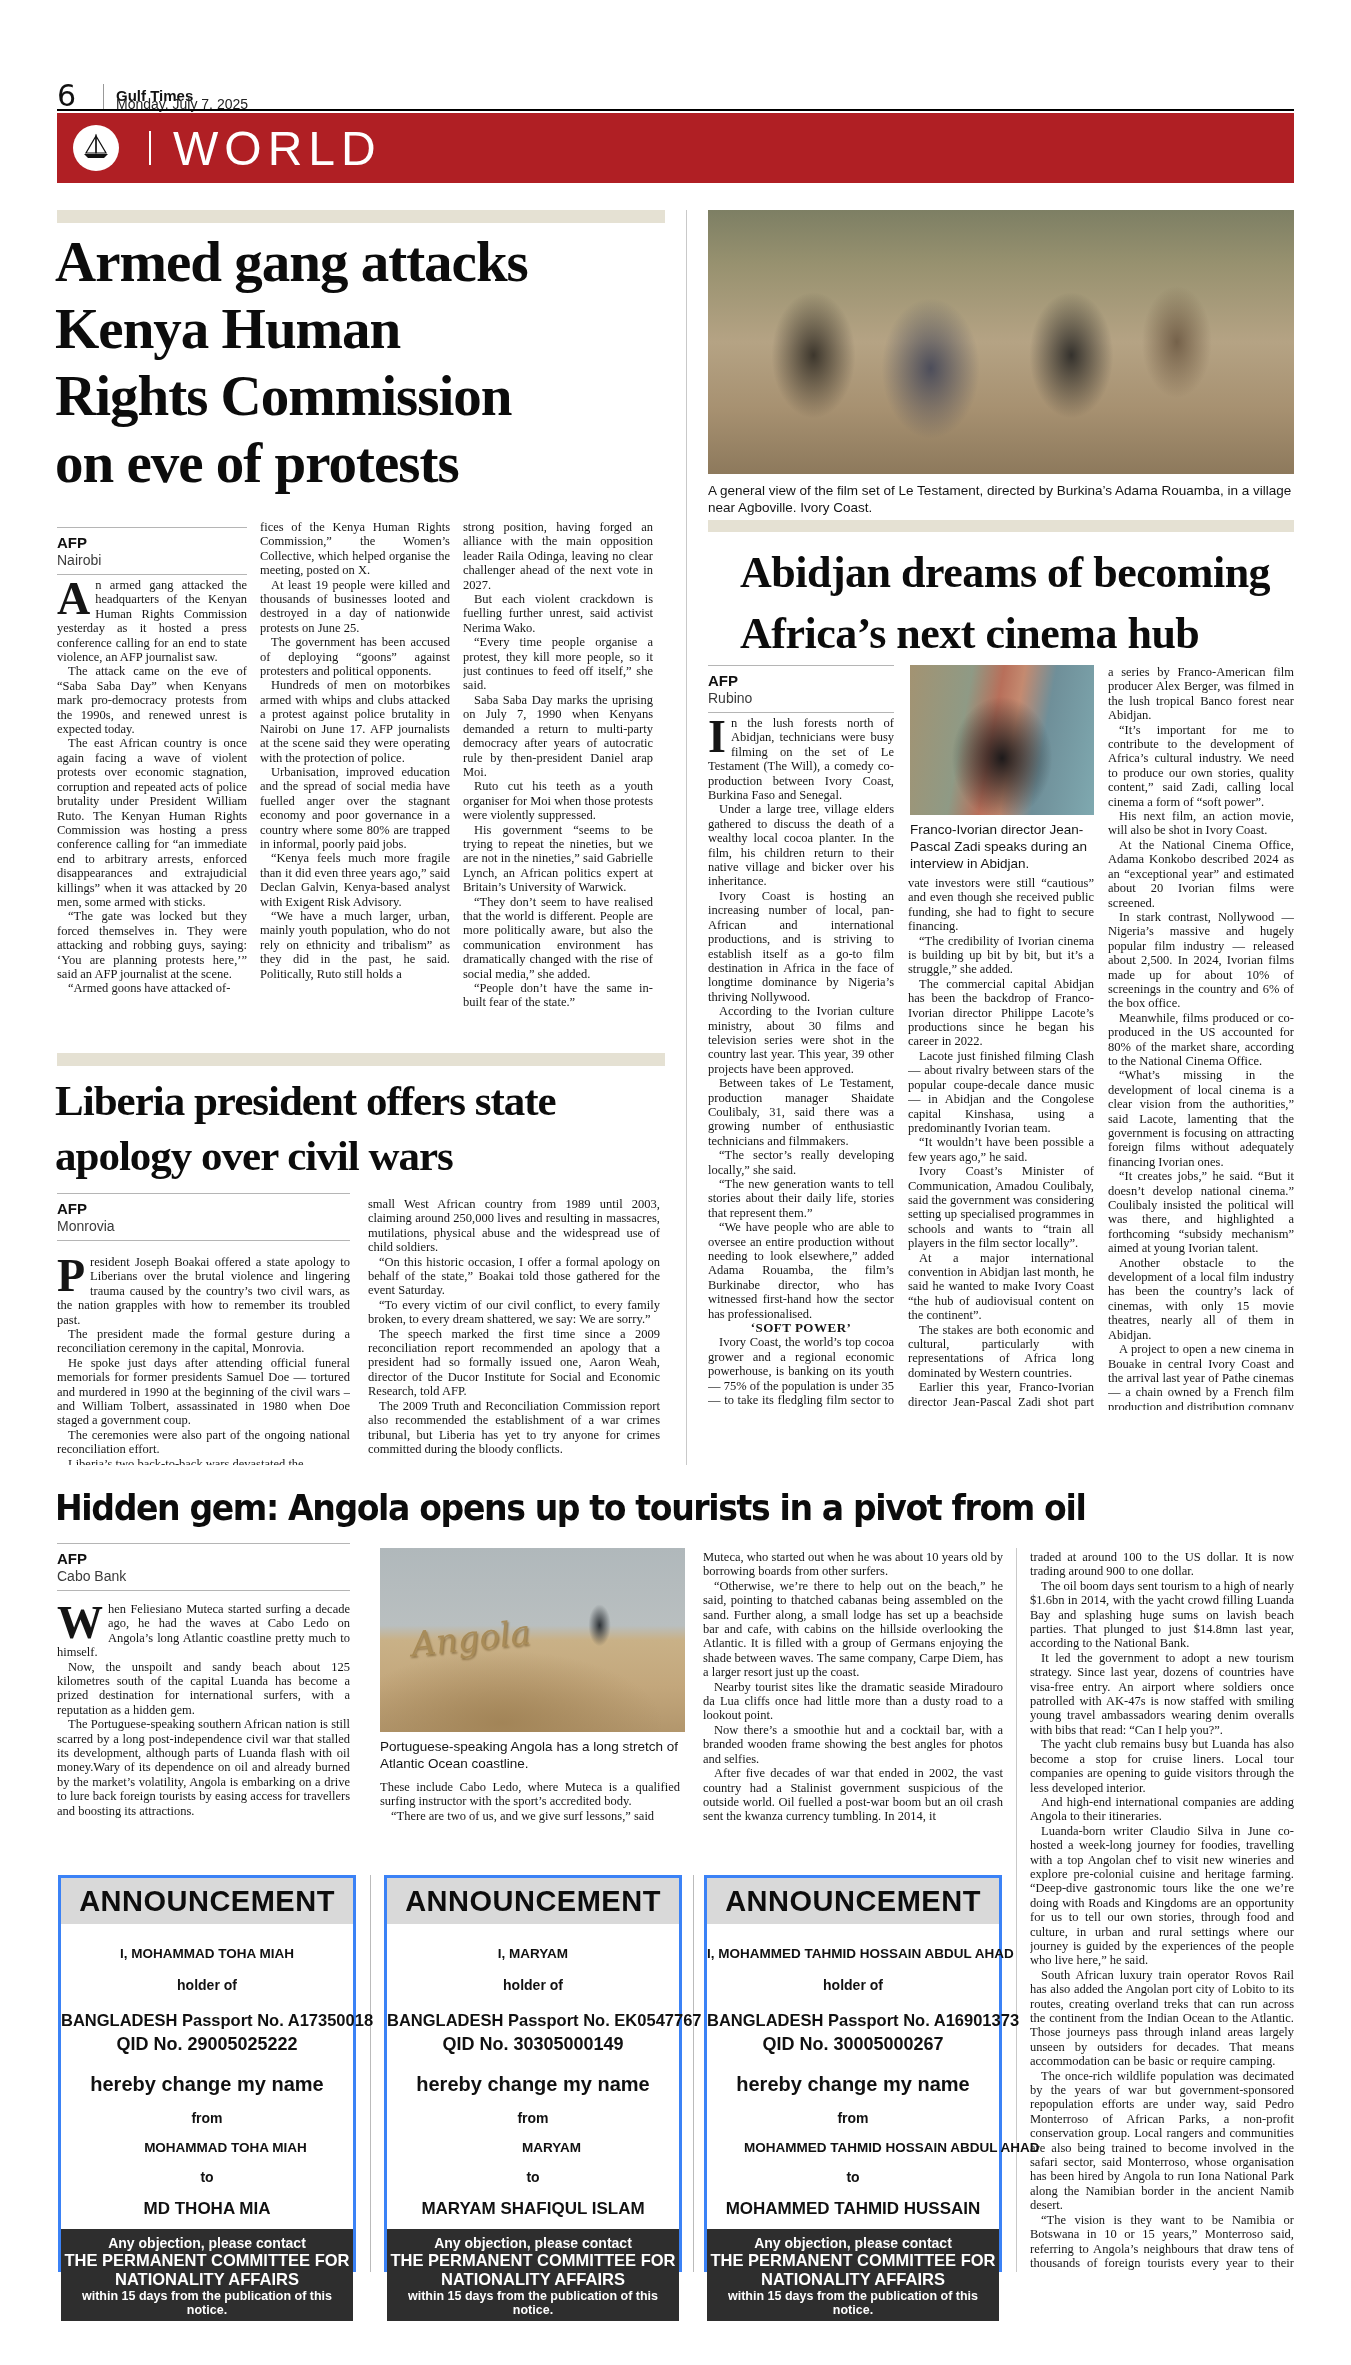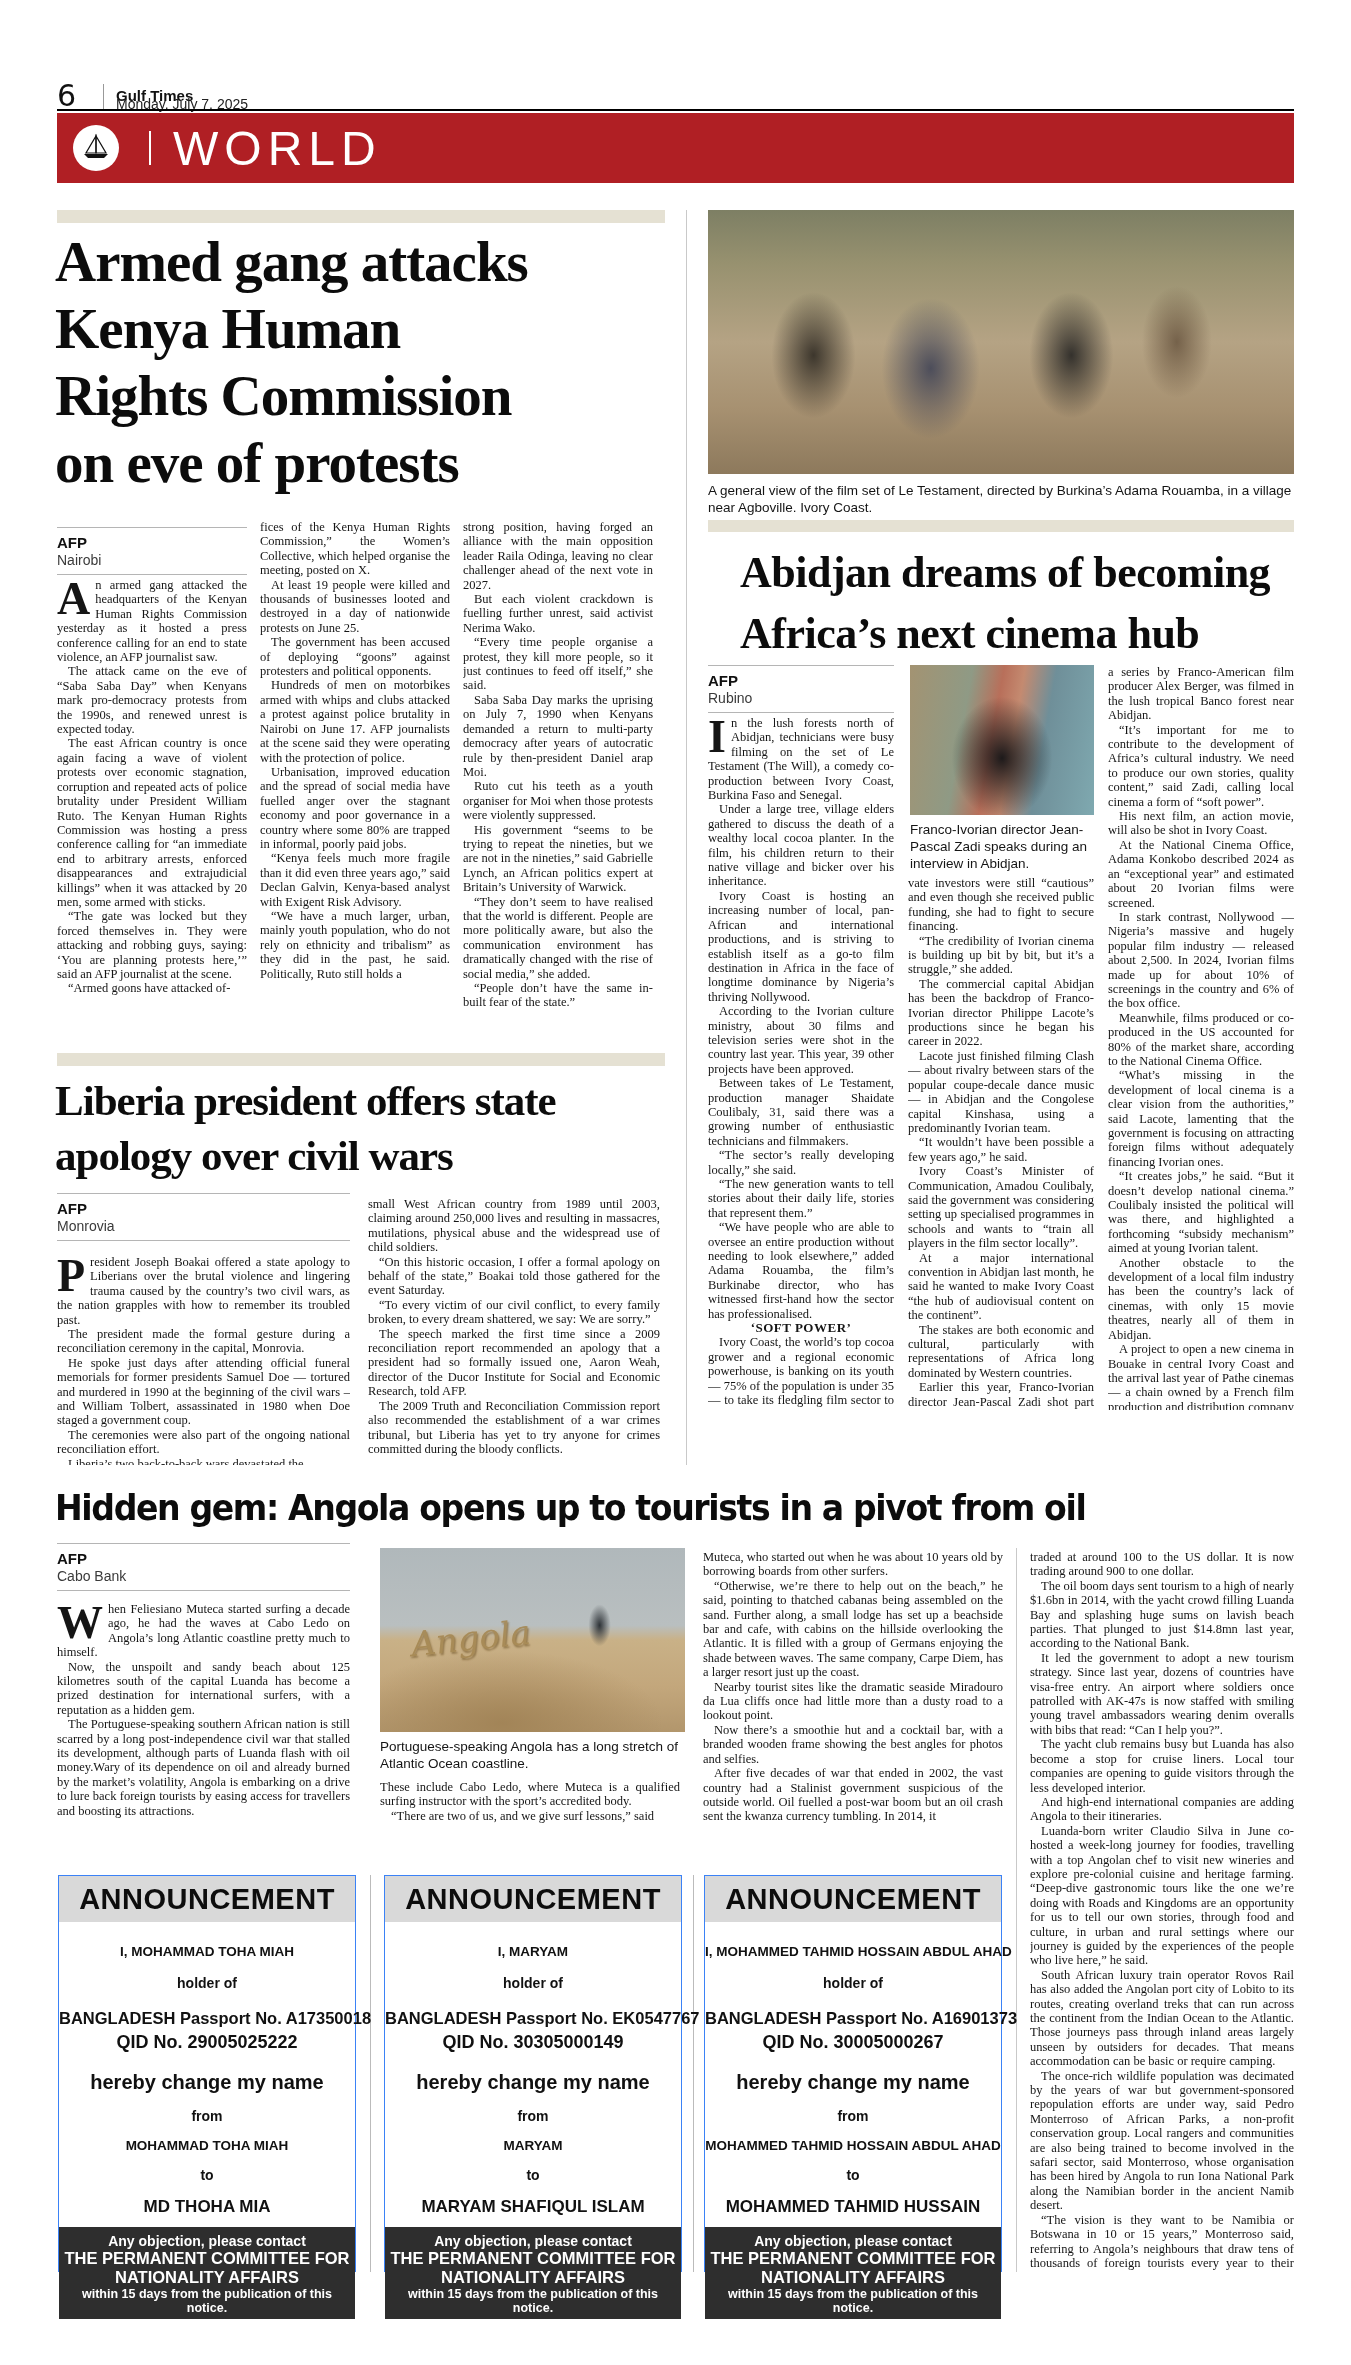--- a/index.html
+++ b/index.html
@@ -62,33 +62,33 @@
       linear-gradient(100deg,#a39372 0%, #8f9a85 30%, #b86f5a 45%, #c48a70 55%, #6f8f99 70%, #7fa9b0 100%); }
   .photo-beach { background:
       radial-gradient(16px 30px at 72% 42%, rgba(30,35,40,.9), rgba(30,35,40,0) 70%),
       radial-gradient(200px 90px at 40% 95%, rgba(160,130,85,.9), rgba(160,130,85,0) 80%),
       linear-gradient(180deg,#b0b8bb 0%, #b9bfc0 42%, #c9b187 50%, #c3a77c 75%, #b2966c 100%); }
   .sand-text { position:absolute; left:10%; top:38%; font-family:"DejaVu Serif", serif;
                font-style:italic; font-size:34px; color:#a3854f; text-shadow:1px 2px 2px #8a6f42;
                transform:rotate(-6deg); opacity:.85; }
 
   
-  .ann-box { border:1px solid #3b82f6; background:#fff; font-family:"Liberation Sans", sans-serif;
+  .ann-box { border:3px solid #3b82f6; background:#fff; font-family:"Liberation Sans", sans-serif;
              text-align:center; display:flex; flex-direction:column; }
   .ann-head { background:#d9d9d9; padding:7px 0 6px 0; font-size:29px; font-weight:bold;
               letter-spacing:0.5px; color:#0d0d0d; }
   .ann-body { flex:1; padding-top:14px; }
   .ann-line { font-weight:bold; color:#111; }
   .ann-name { font-size:13.5px; margin-top:8px; white-space:nowrap; }
   .ann-holder { font-size:14px; margin-top:16px; }
   .ann-passport { font-size:16.5px; margin-top:18px; white-space:nowrap; }
   .ann-qid { font-size:18px; margin-top:4px; }
   .ann-change { font-size:20px; margin-top:18px; }
   .ann-from { font-size:14px; margin-top:14px; }
-  .ann-old { font-size:13.5px; margin-top:14px; white-space:nowrap; }
+  .ann-old { font-size:13.5px; margin-top:14px; white-space:nowrap;margin-left:37px; }
   .ann-to { font-size:14px; margin-top:14px; }
   .ann-new { font-size:17px; margin-top:14px; white-space:nowrap; }
   .ann-foot { background:#2e2e2e; color:#fff; padding:6px 2px 4px 2px; margin-top:10px; }
   .ann-foot .f1 { font-size:14px; font-weight:bold; }
   .ann-foot .f2 { font-size:16.5px; font-weight:bold; line-height:19px; }
   .ann-foot .f4 { font-size:12.5px; font-weight:bold; }
   .ann-foot-gap { height:4px; background:#fff; }
 </style>
 </head>
 <body>

